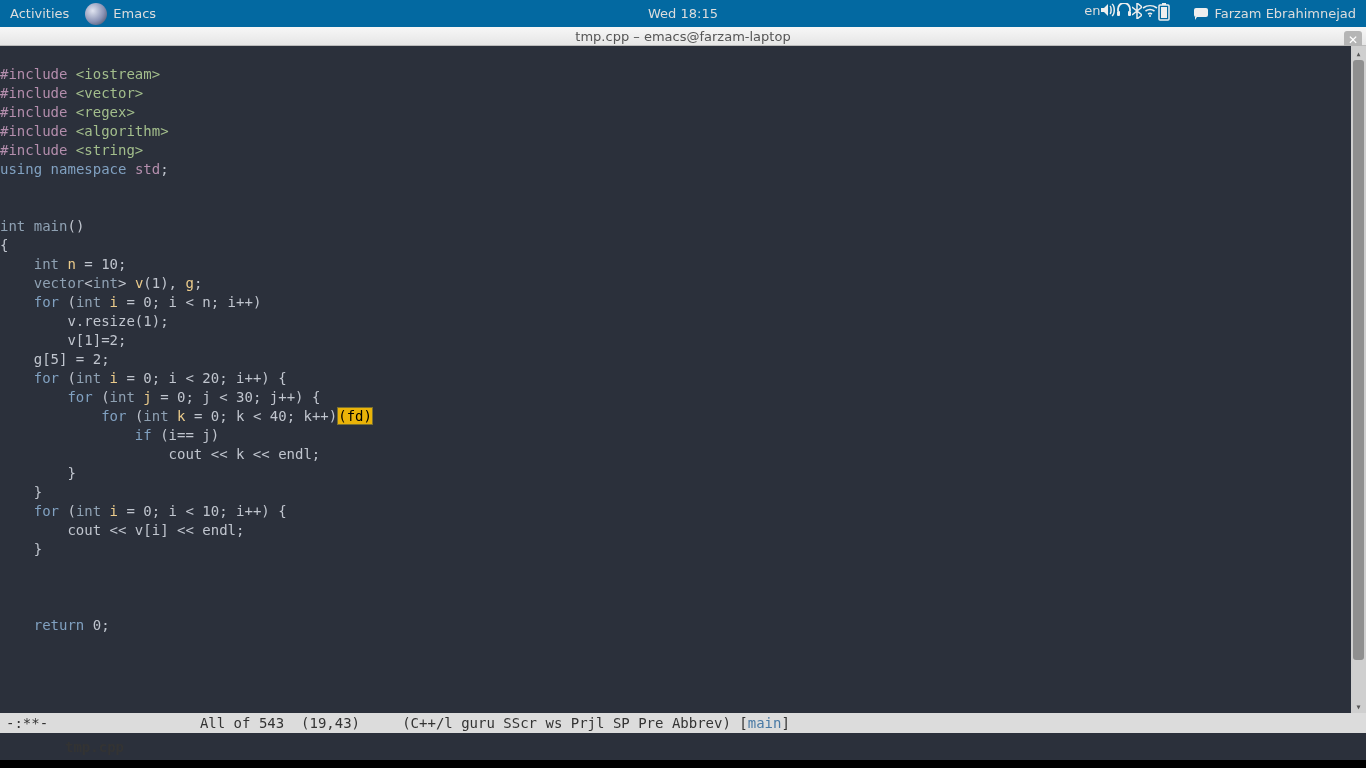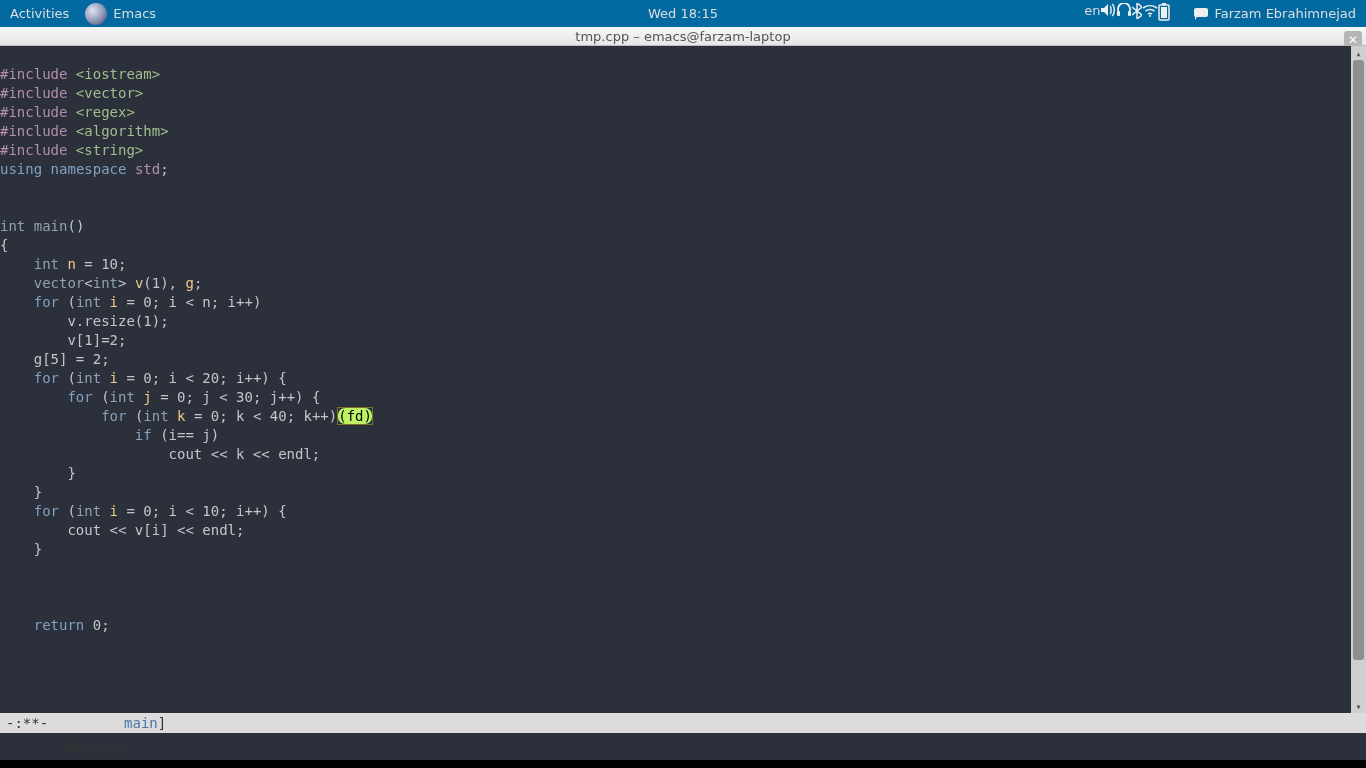--- a/index.html
+++ b/index.html
@@ -95,21 +95,21 @@
 .scrollbar .arrow.up { top: 0; }
 .scrollbar .arrow.down { bottom: 0; }
 
 .pp { color: #b48ead; }
 .str { color: #a3be8c; }
 .kw { color: #81a1c1; }
 .type { color: #8fa1b3; }
 .ns { color: #b48ead; }
 .fn { color: #8fa1b3; }
 .var { color: #ebcb8b; }
-.hl { background: #bef264; color: #000; border-radius: 7px; }
+.hl { background: #eab308; color: #000; }
 .hlouter { border: 1px solid #7a7030; padding: 0 0px; }
 .modeline {
   height: 20px;
   background: #dcdcdc;
   color: #333;
   font-size: 14px;
   display: flex; align-items: center;
   padding: 0 6px;
   white-space: pre;
   font-family: "DejaVu Sans Mono", monospace;
@@ -204,15 +204,15 @@
 <span></span>
 <span>    </span><span class="kw">return</span><span> 0;</span>
 </div>
   <div class="scrollbar">
     <div class="arrow up">▴</div>
     <div class="thumb"></div>
     <div class="arrow down">▾</div>
   </div>
 </div>
 
-<div class="modeline"><span>-:**-  </span><span class="fname">tmp.cpp</span><span class="mn">main</span><span>]</span></div>
+<div class="modeline"><span>-:**-  </span><span class="fname">tmp.cpp</span><span>         All of 543  (19,43)     (C++/l guru SScr ws Prjl SP Pre Abbrev) [</span><span class="mn">main</span><span>]</span></div>
 
 <div class="minibuffer"></div>
 
 </body></html>

